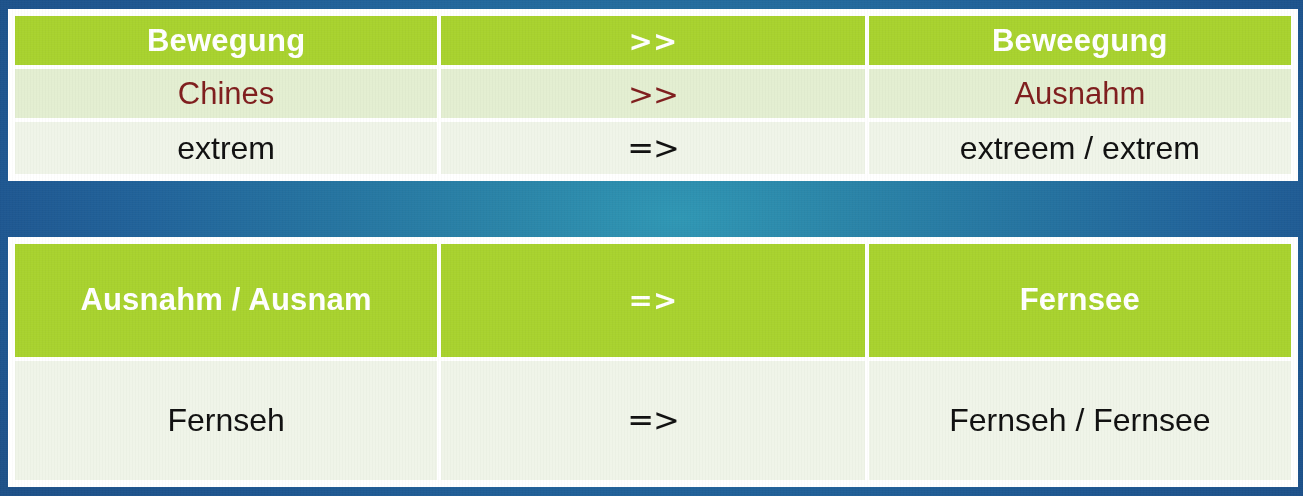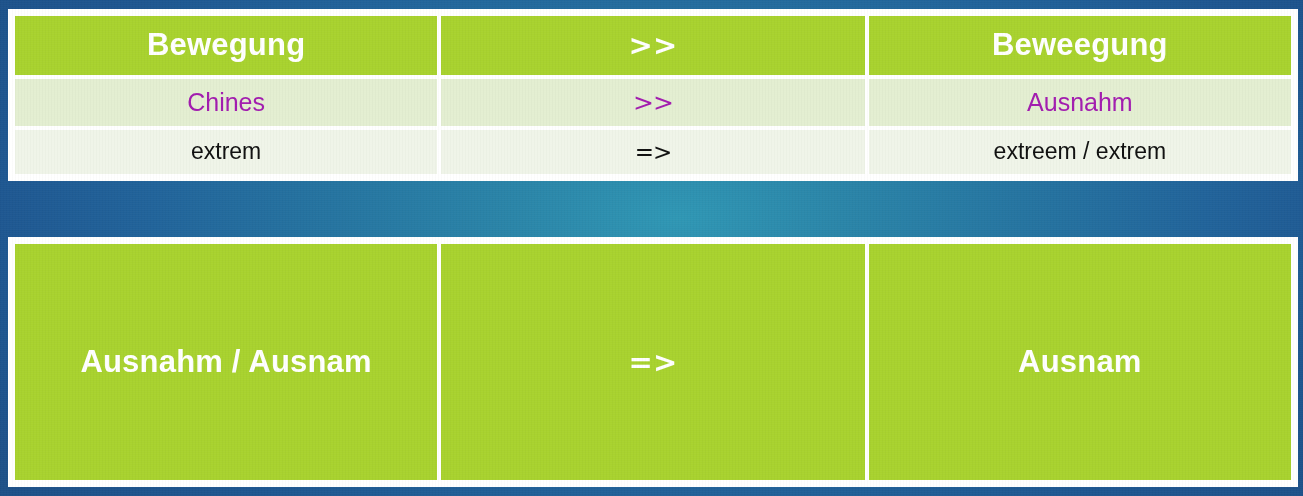--- a/index.html
+++ b/index.html
@@ -85,27 +85,27 @@
 
   tr.hdr th {
     background: #a8d22e;
     color: #ffffff;
     font-weight: bold;
     font-size: 31px;
     letter-spacing: .2px;
   }
   tr.r-even td {
     background: #e3eed1;
-    color: #a21caf;
-    font-size: 25px;
+    color: #7f1d1d;
+    font-size: 31px;
   }
   tr.r-odd td {
     background: #eff4e8;
     color: #101010;
-    font-size: 23px;
+    font-size: 32px;
   }
 
   .arrow {
     font-family: "DejaVu Sans", sans-serif;
     font-size: 29px;
     letter-spacing: -1px;
   }
   tr.hdr th.arrow {
     font-weight: bold;
     font-size: 29px;
@@ -147,19 +147,24 @@
     <table class="grid">
       <colgroup>
           <col class="c1">
           <col class="c2">
           <col class="c3">
         </colgroup>
       <tbody>
         <tr class="hdr">
           <th>Ausnahm / Ausnam</th>
           <th class="arrow">=&gt;</th>
-          <th>Ausnam</th>
+          <th>Fernsee</th>
+        </tr>
+        <tr class="r-odd">
+          <td>Fernseh</td>
+          <td class="arrow">=&gt;</td>
+          <td>Fernseh / Fernsee</td>
         </tr>
       </tbody>
     </table>
   </div>
 
 </div>
 
 </body></html>

